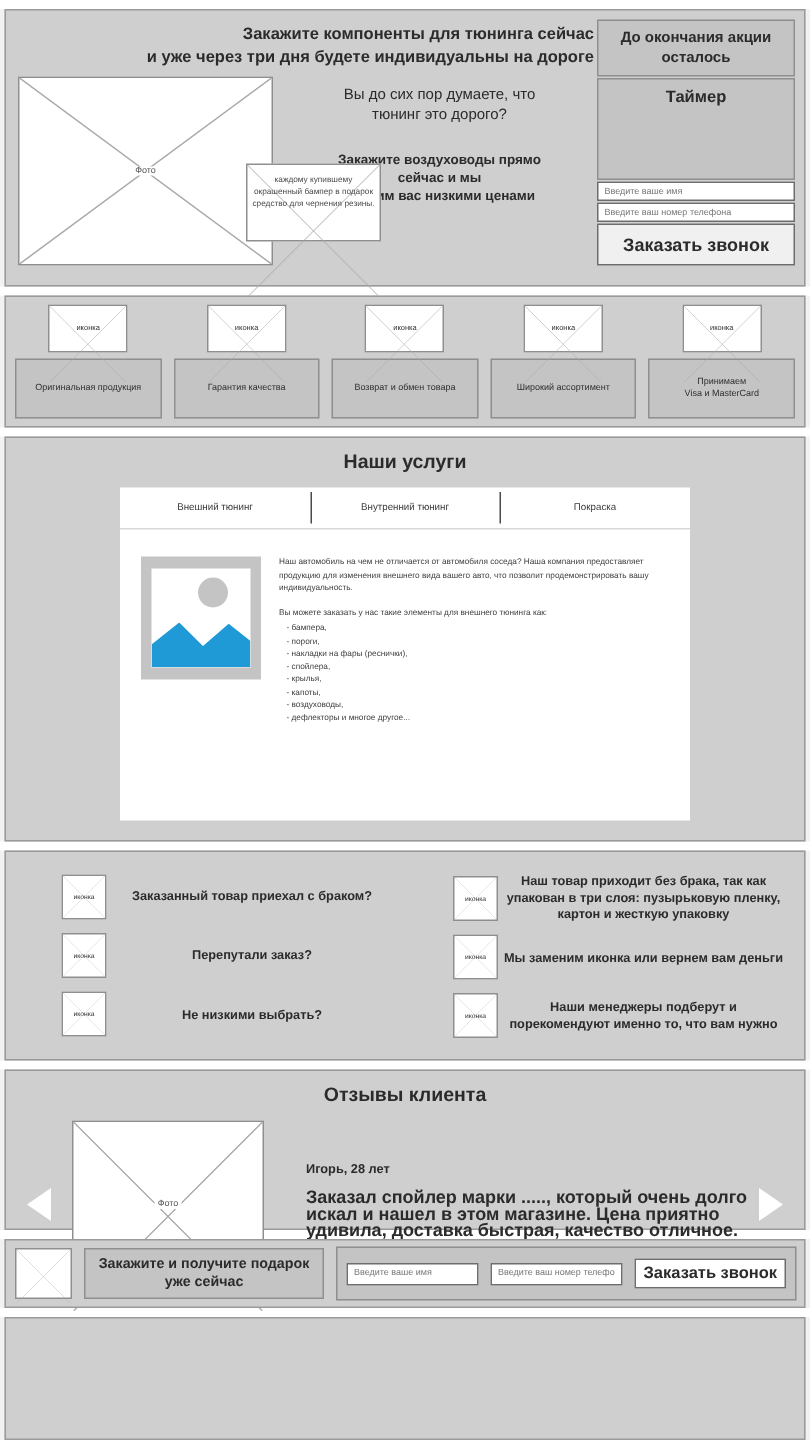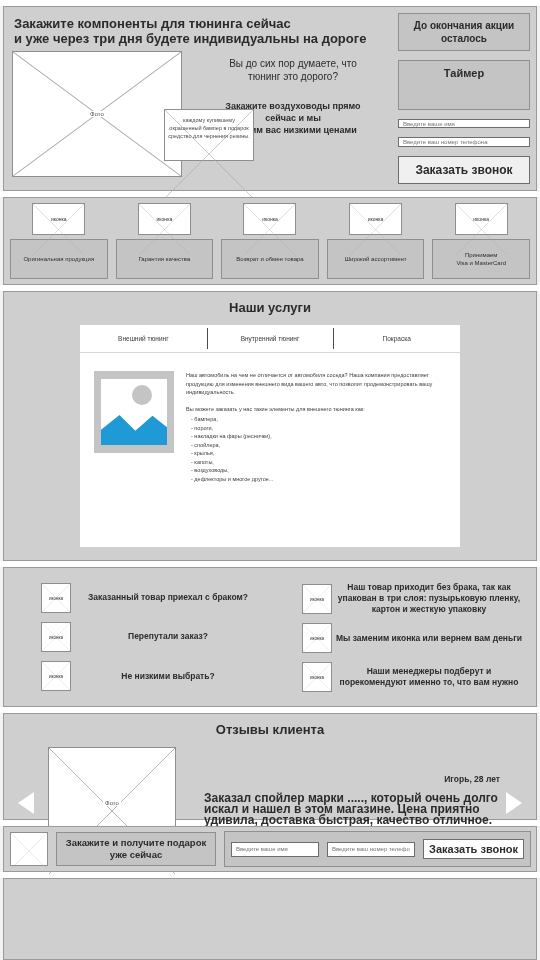--- a/index.html
+++ b/index.html
@@ -9,31 +9,31 @@
     font-family: "Liberation Sans", sans-serif;
     overflow: hidden;
   }
   .page { width: 540px; height: 960px; background:#f2f2f2; display:flex; flex-direction:column; }
   .gap { height:6px; background:#ffffff; flex:none; }
   .section { background:#cfcfcf; border:1px solid #9a9a9a; margin:0 3px; flex:none; position:relative; }
 
   
   .hero { height:185px; display:flex; padding:6px 6px 6px 8px; }
   .hero-left { flex:1; position:relative; }
-  .hero-title { text-align:left; font-size:13px; font-weight:bold; color:#2b2b2b; line-height:15px; padding:3px 2px 0 2px; }
+  .hero-title { text-align:right; font-size:11px; font-weight:bold; color:#2b2b2b; line-height:15px; padding:3px 2px 0 2px; }
   .hero-body { display:flex; margin-top:5px; }
   .photo-box { width:170px; height:126px; background:#ffffff; border:1px solid #8f8f8f; position:relative; flex:none; }
   .photo-box .x1, .photo-box .x2 { position:absolute; left:0; top:0; width:100%; height:100%; }
   .ph-label { position:absolute; left:0; right:0; top:50%; transform:translateY(-50%); text-align:center; font-size:6px; color:#555; background:#fff; width:max-content; margin:0 auto; padding:0 2px; }
   .hero-text { flex:1; padding:6px 2px 0 8px; text-align:center; }
   .hero-sub { font-size:10px; font-weight:normal; color:#2b2b2b; line-height:13px; }
   .hero-sub2 { font-size:9px; font-weight:bold; color:#2b2b2b; line-height:12px; margin-top:17px; }
   .gift-box { position:absolute; left:152px; top:96px; width:90px; height:52px; background:#ffffff; border:1px solid #8f8f8f; }
   .gift-text { position:absolute; left:2px; right:2px; top:6px; font-size:5.5px; color:#4a4a4a; text-align:center; line-height:8px; }
-  .hero-right { width:132px; flex:none; display:flex; flex-direction:column; gap:9px; }
+  .hero-right { width:132px; flex:none; display:flex; flex-direction:column; gap:1px; }
   .promo-head { background:#c4c4c4; border:1px solid #8f8f8f; text-align:center; font-size:10px; font-weight:bold; color:#2b2b2b; padding:5px 3px; line-height:13px; }
   .promo-timer { background:#c4c4c4; border:1px solid #8f8f8f; height:68px; text-align:center; font-size:11px; font-weight:bold; color:#2b2b2b; padding-top:6px; }
   .inp { background:#ffffff; border:1px solid #6d6d6d; height:13px; font-size:6px; color:#3a3a3a; padding:0 4px; line-height:12px; font-family:"Liberation Sans",sans-serif; width:100%; }
   .cta { background:#f0f0f0; border:1px solid #6d6d6d; text-align:center; font-size:12px; font-weight:bold; color:#2b2b2b; padding:6px 0; }
 
   
   .benefits { height:88px; display:flex; align-items:flex-start; padding:5px 6px; gap:8px; }
   .ben { flex:1; display:flex; flex-direction:column; align-items:center; }
   .ben-icon { width:53px; height:32px; background:#ffffff; border:1px solid #8f8f8f; position:relative; }
   .ben-icon .lbl { position:absolute; left:0; right:0; top:50%; transform:translateY(-50%); text-align:center; font-size:5px; color:#333; }
@@ -65,21 +65,21 @@
   .faq-icon .lbl { position:absolute; left:0; right:0; top:50%; transform:translateY(-50%); text-align:center; font-size:4.5px; color:#333; }
   .faq-text { flex:1; text-align:center; font-size:8.5px; font-weight:bold; color:#2b2b2b; line-height:11px; }
 
   
   .reviews { height:107px; padding:8px 4px; }
   .rev-body { display:flex; align-items:center; padding:0 10px; }
   .arrow-l { width:0; height:0; border-top:11px solid transparent; border-bottom:11px solid transparent; border-right:16px solid #ffffff; flex:none; }
   .arrow-r { width:0; height:0; border-top:11px solid transparent; border-bottom:11px solid transparent; border-left:16px solid #ffffff; flex:none; }
   .rev-photo { width:128px; height:112px; background:#ffffff; border:1px solid #8f8f8f; position:relative; flex:none; margin-left:14px; }
   .rev-copy { flex:1; padding:4px 6px 0 28px; }
-  .rev-name { text-align:right; font-size:8.5px; font-weight:bold; color:#2b2b2b; margin-bottom:9px; }
+  .rev-name { text-align:left; font-size:8.5px; font-weight:bold; color:#2b2b2b; margin-bottom:9px; }
   .rev-text { font-size:12px; font-weight:bold; color:#2b2b2b; line-height:11px; }
 
   
   .footer { height:46px; display:flex; align-items:center; padding:5px 6px; gap:8px; }
   .f-icon { width:38px; height:34px; background:#ffffff; border:1px solid #8f8f8f; position:relative; flex:none; }
   .f-banner { width:160px; height:34px; background:#c4c4c4; border:1px solid #8f8f8f; display:flex; align-items:center; justify-content:center; text-align:center; font-size:9.5px; font-weight:bold; color:#2b2b2b; line-height:12px; flex:none; }
   .f-form { flex:1; height:36px; background:#c4c4c4; border:1px solid #8f8f8f; display:flex; align-items:center; gap:8px; padding:0 6px; }
   .f-inp { background:#fff; border:1px solid #6d6d6d; height:15px; font-size:6px; color:#3a3a3a; padding:0 4px; line-height:14px; font-family:"Liberation Sans",sans-serif; }
   .f-inp.name { flex:1.25; }
   .f-inp.phone { flex:1; }

